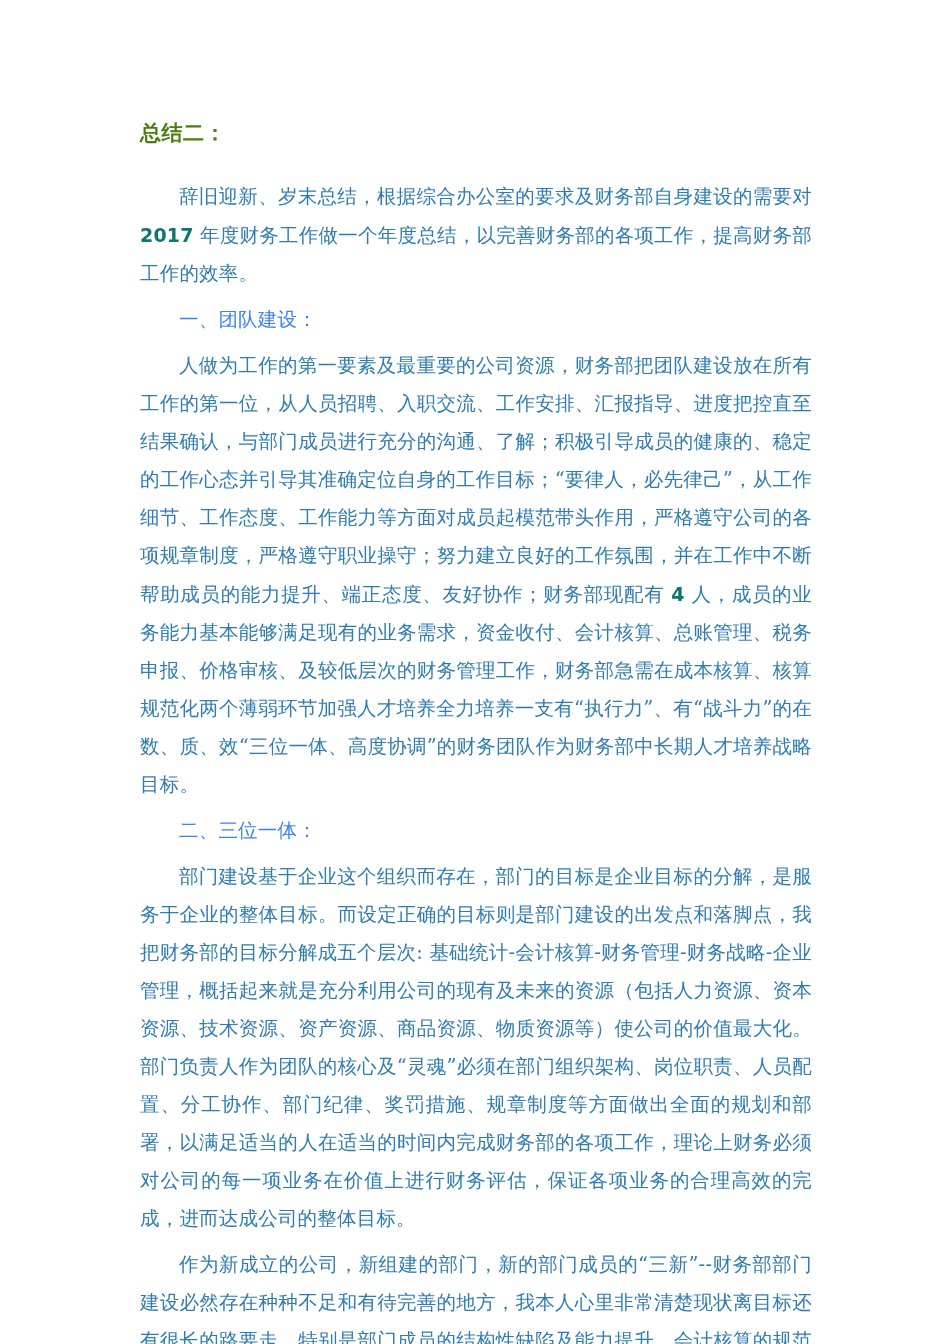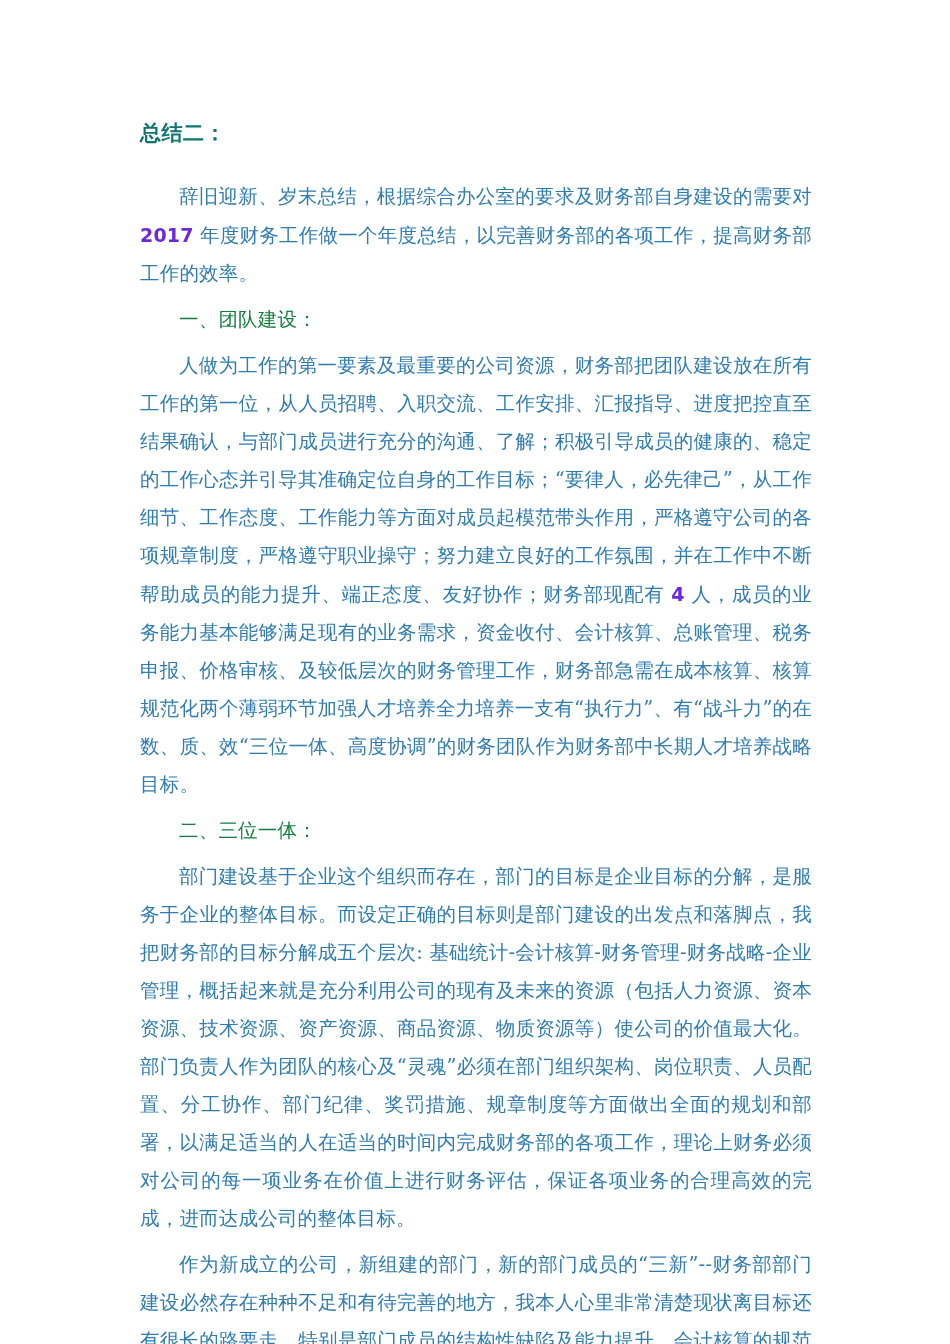--- a/index.html
+++ b/index.html
@@ -20,48 +20,48 @@
   }
   .content {
     position: absolute;
     left: 140px;
     top: 118px;
     width: 672px;
   }
   .doc-title {
     font-size: 21px;
     font-weight: bold;
-    color: #0f766e;
+    color: #4d7c0f;
     letter-spacing: 0.5px;
     line-height: 30px;
     margin: 0 0 30px 0;
     font-family: "DejaVu Sans", "Liberation Sans", sans-serif;
   }
   .para {
     font-size: 19.5px;
     line-height: 38px;
     color: #2f7cb2;
     text-align: justify;
     text-justify: inter-ideograph;
     text-indent: 2em;
     margin: 0 0 8px 0;
     letter-spacing: 0.2px;
     font-family: "DejaVu Serif", "Liberation Serif", serif;
   }
   .heading {
     font-size: 19.5px;
     line-height: 38px;
-    color: #15803d;
+    color: #3b82f6;
     text-indent: 2em;
     margin: 0 0 8px 0;
     letter-spacing: 0.2px;
     font-family: "DejaVu Serif", "Liberation Serif", serif;
   }
   .num {
-    color: #6d28d9;
+    color: #0f766e;
     font-weight: bold;
     font-family: "DejaVu Sans", "Liberation Sans", sans-serif;
     font-size: 19px;
   }
 </style>
 </head>
 <body>
 
 <div class="page">
   <div class="content">

